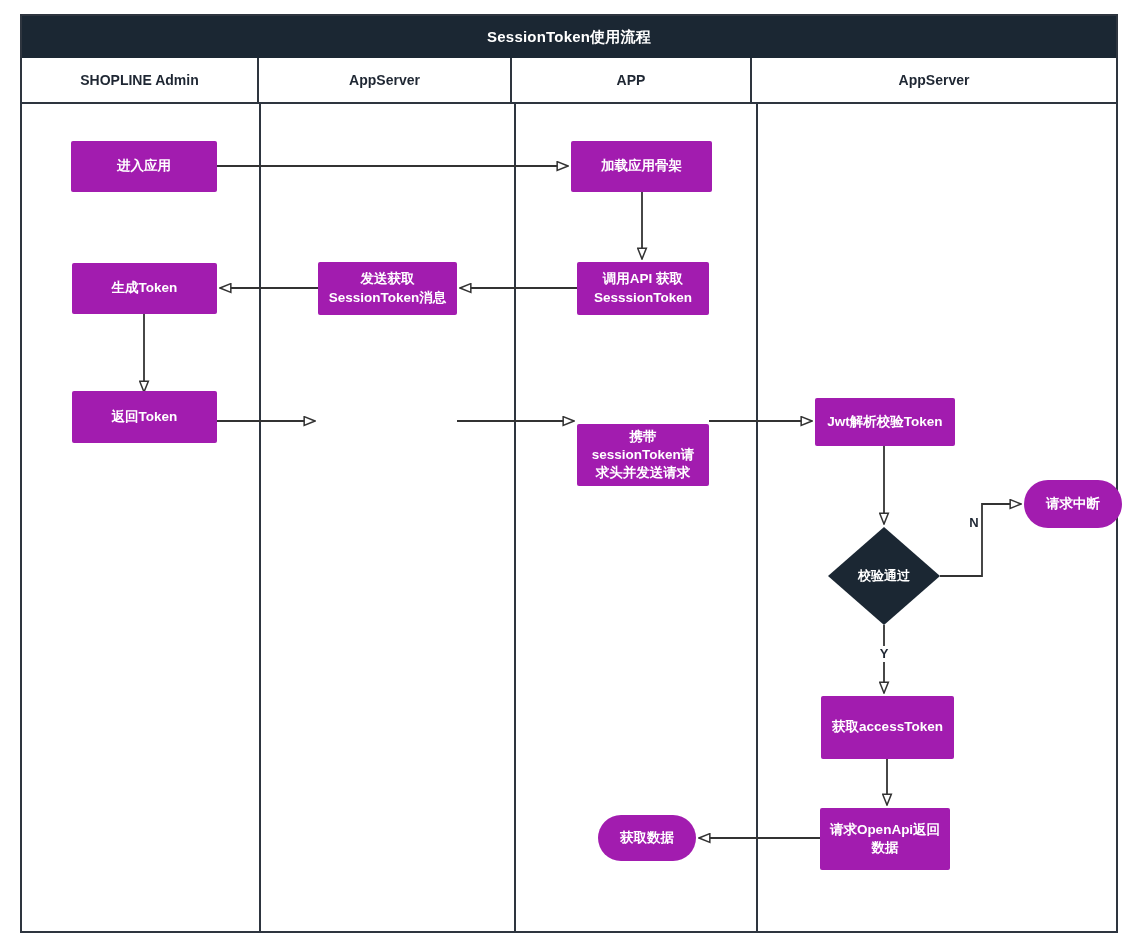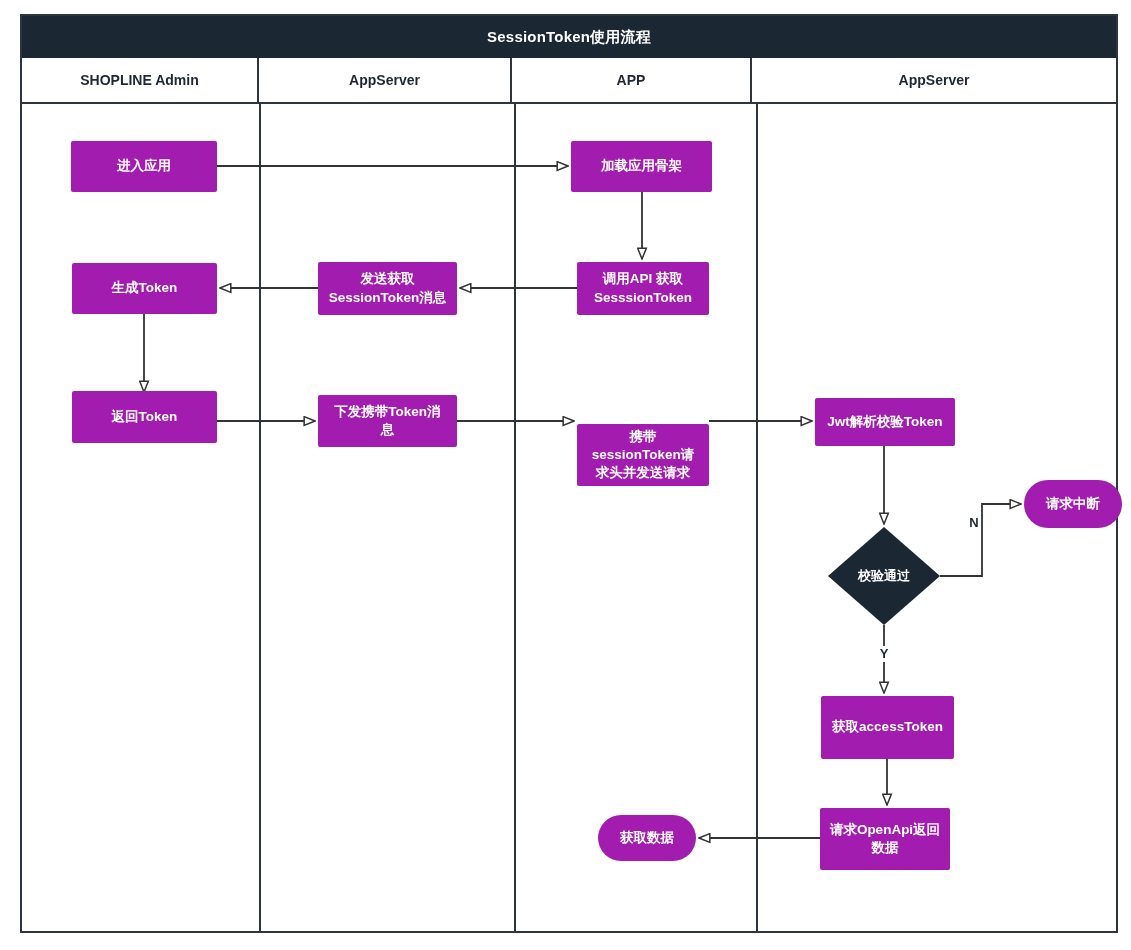--- a/index.html
+++ b/index.html
@@ -109,22 +109,20 @@
   <div class="node" style="left:72px; top:263px; width:145px; height:51px;">生成Token</div>
 
   <div class="node" style="left:318px; top:262px; width:139px; height:53px;">发送获取
 SessionToken消息</div>
 
   <div class="node" style="left:577px; top:262px; width:132px; height:53px;">调用API 获取
 SesssionToken</div>
 
   <div class="node" style="left:72px; top:391px; width:145px; height:52px;">返回Token</div>
 
-  <div class="node" style="left:318px; top:395px; width:139px; height:52px;">下发携带Token消
-息</div>
 
   <div class="node" style="left:577px; top:393px; width:132px; height:62px;margin-top:31px;">携带
 sessionToken请
 求头并发送请求</div>
 
   <div class="node" style="left:815px; top:398px; width:140px; height:48px;">Jwt解析校验Token</div>
 
   <div class="diamond-wrap" style="left:828px; top:527px; width:112px; height:98px;">
     <div class="diamond-shape"></div>
     <div class="diamond-label">校验通过</div>

